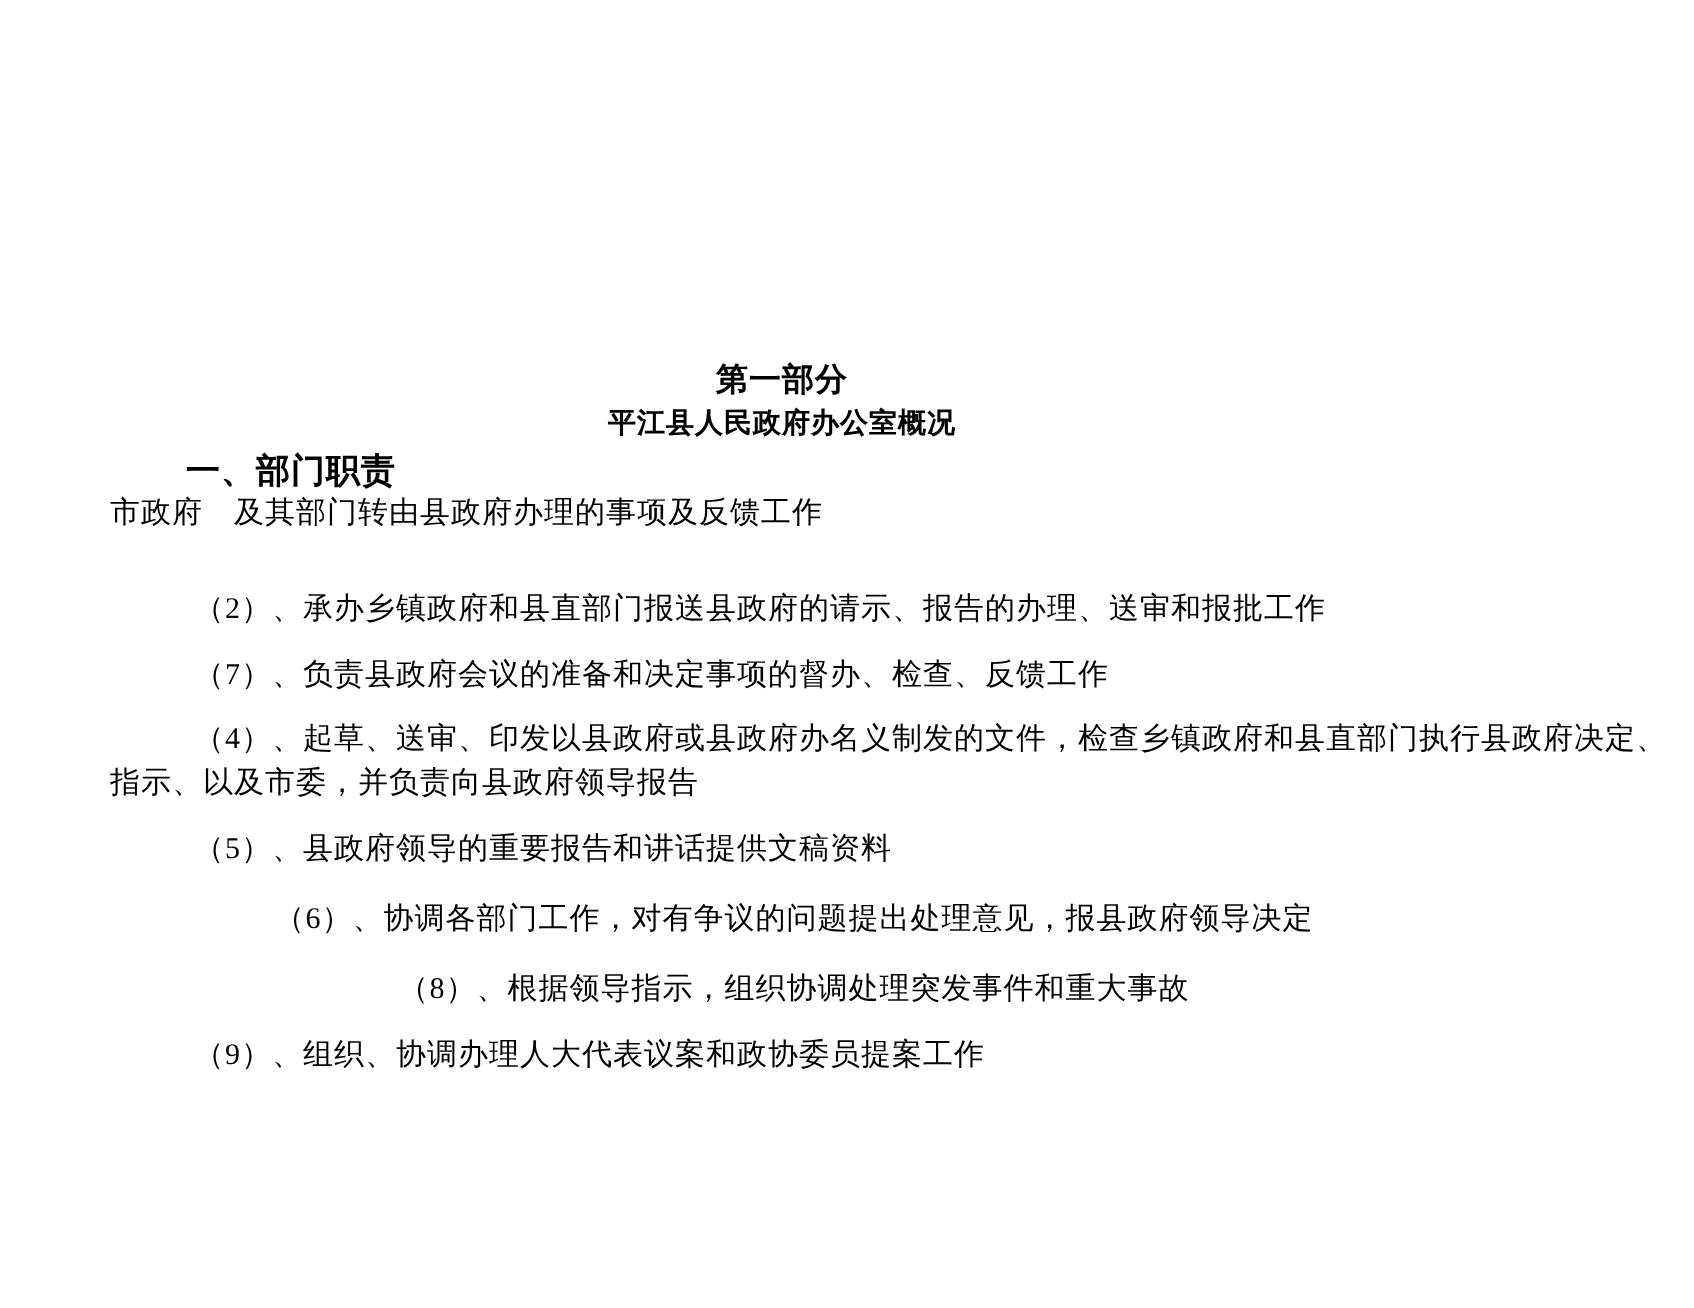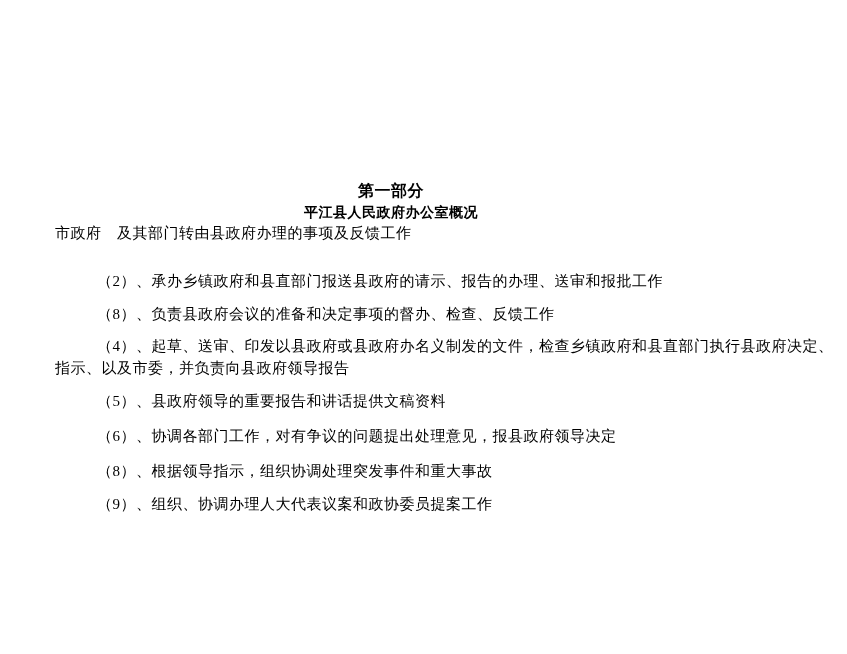--- a/index.html
+++ b/index.html
@@ -44,40 +44,41 @@
     font-size: 17px;
     line-height: 22px;
     padding-left: 38px;
   }
   .ind-sm { padding-left: 30px; }  
   .ind    { padding-left: 42px; }  
   .g1  { margin-top: 1px; }
   .g2  { margin-top: 2px; }
   .g12 { margin-top: 12px; }
   .g13 { margin-top: 13px; }
-  .g15 { margin-top: 15px; }
+  .g15 { margin-top: 15px; text-align: center; }
   .g20 { margin-top: 28px; }
 </style>
 </head>
 <body>
 
 <div class="page">
   <div class="content">
 
     <div class="line center bold part-title">第一部分</div>
 
     <div class="line center bold doc-title g2">平江县人民政府办公室概况</div>
 
+    <div class="line bold heading g2">一、部门职责</div>
 
 
     <div class="line">市政府　及其部门转由县政府办理的事项及反馈工作</div>
 
     <div class="line ind g20">（2）、承办乡镇政府和县直部门报送县政府的请示、报告的办理、送审和报批工作</div>
 
-    <div class="line ind g13">（8）、负责县政府会议的准备和决定事项的督办、检查、反馈工作</div>
+    <div class="line ind g13">（7）、负责县政府会议的准备和决定事项的督办、检查、反馈工作</div>
 
     <div class="line ind g12">（4）、起草、送审、印发以县政府或县政府办名义制发的文件，检查乡镇政府和县直部门执行县政府决定、</div>
 
     <div class="line g2">指示、以及市委，并负责向县政府领导报告</div>
 
     <div class="line ind g13">（5）、县政府领导的重要报告和讲话提供文稿资料</div>
 
     <div class="line ind g15">（6）、协调各部门工作，对有争议的问题提出处理意见，报县政府领导决定</div>
 
 

